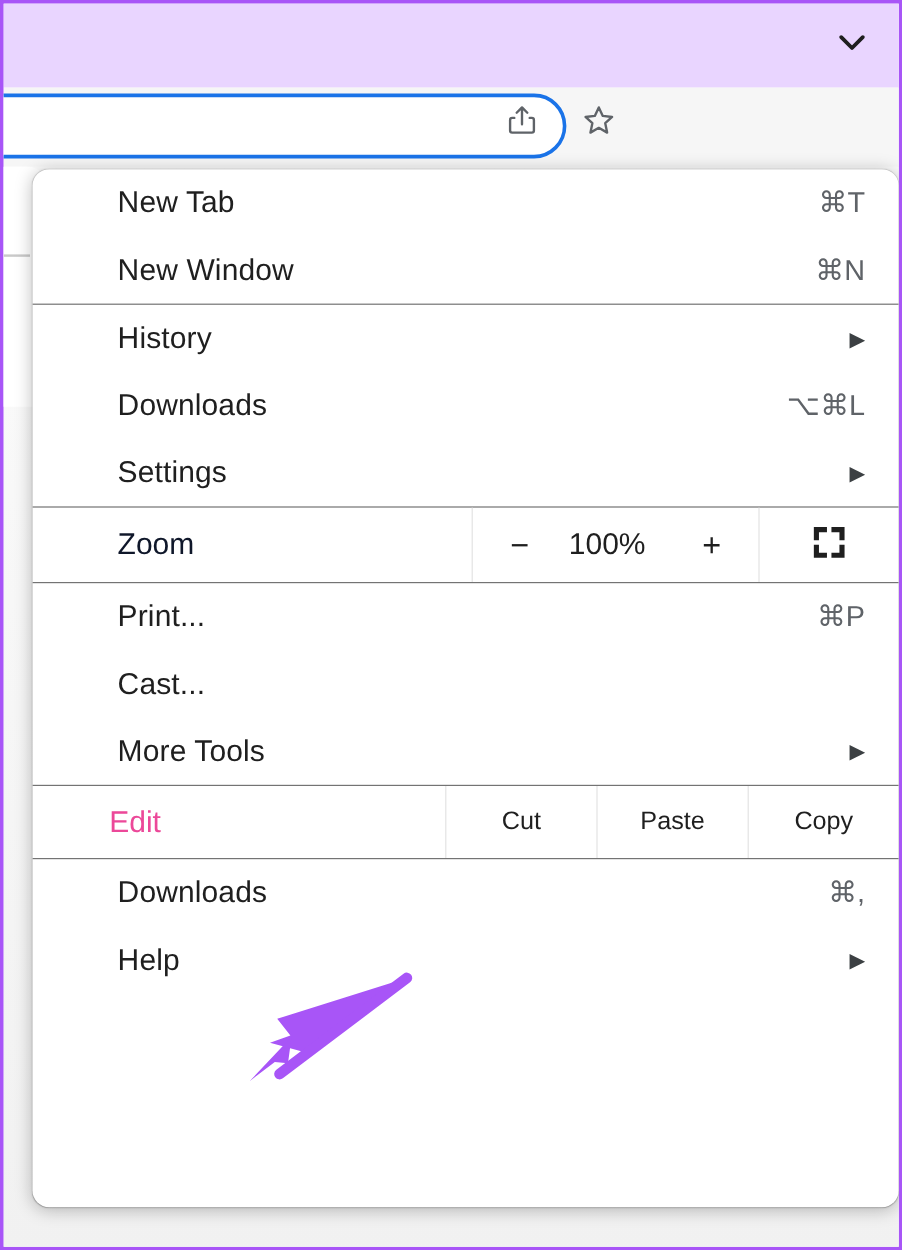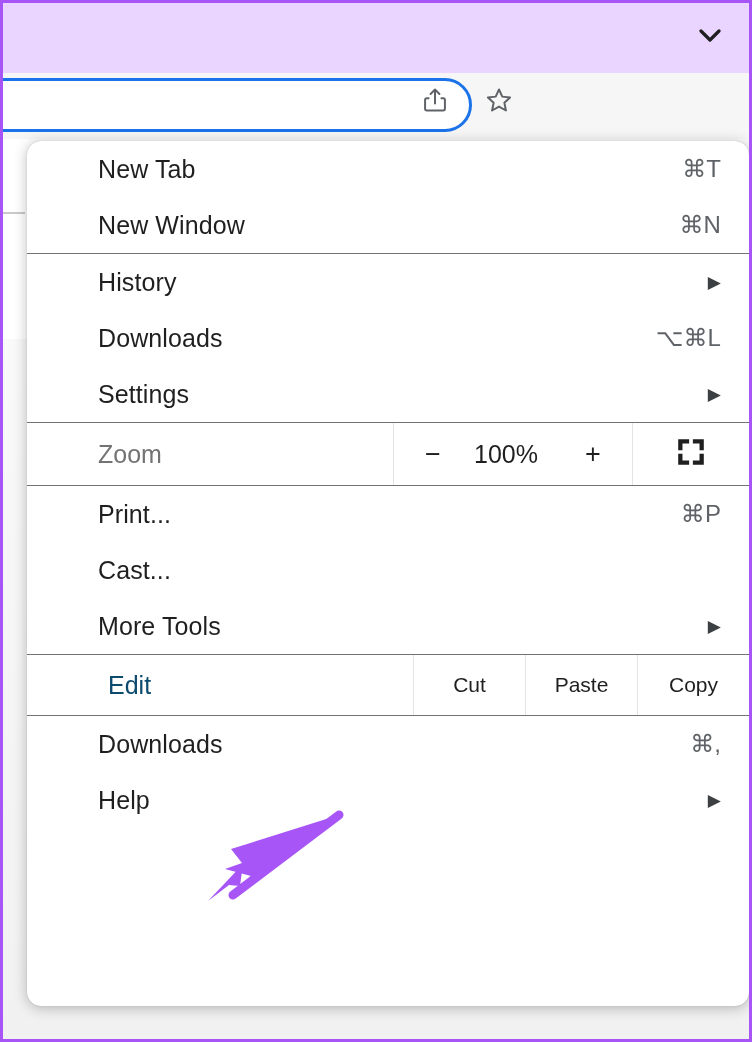--- a/index.html
+++ b/index.html
@@ -168,21 +168,21 @@
     line-height: 1;
   }
 
   
   .zoom-row { display: flex; height: 62px; align-items: stretch; }
   .zoom-label {
     flex: 0 0 366px;
     display: flex; align-items: center;
     padding-left: 71px;
     font-size: 25px;
-    color: #737373;
+    color: #0f172a;
   }
   .zoom-controls {
     flex: 0 0 240px;
     display: flex; align-items: center; justify-content: center;
     gap: 30px;
     border-left: 1px solid #e3e3e3;
     border-right: 1px solid #e3e3e3;
   }
   .zoom-btn {
     font-size: 27px;
@@ -198,24 +198,23 @@
   .zoom-full {
     flex: 1 1 auto;
     display: flex; align-items: center; justify-content: center;
   }
 
   
   .edit-row { display: flex; height: 60px; align-items: stretch; }
   .edit-label {
     flex: 0 0 344px;
     display: flex; align-items: center;
-    padding-left: 39px;
+    padding-left: 64px;
     font-size: 25px;
-    color: #0c4a6e;
-    margin-left: 42px;
+    color: #ec4899;
   }
   .edit-action {
     flex: 1 1 0;
     display: flex; align-items: center; justify-content: center;
     font-size: 21px;
     color: #1f1f1f;
     border-left: 1px solid #e3e3e3;
   }
 
   

